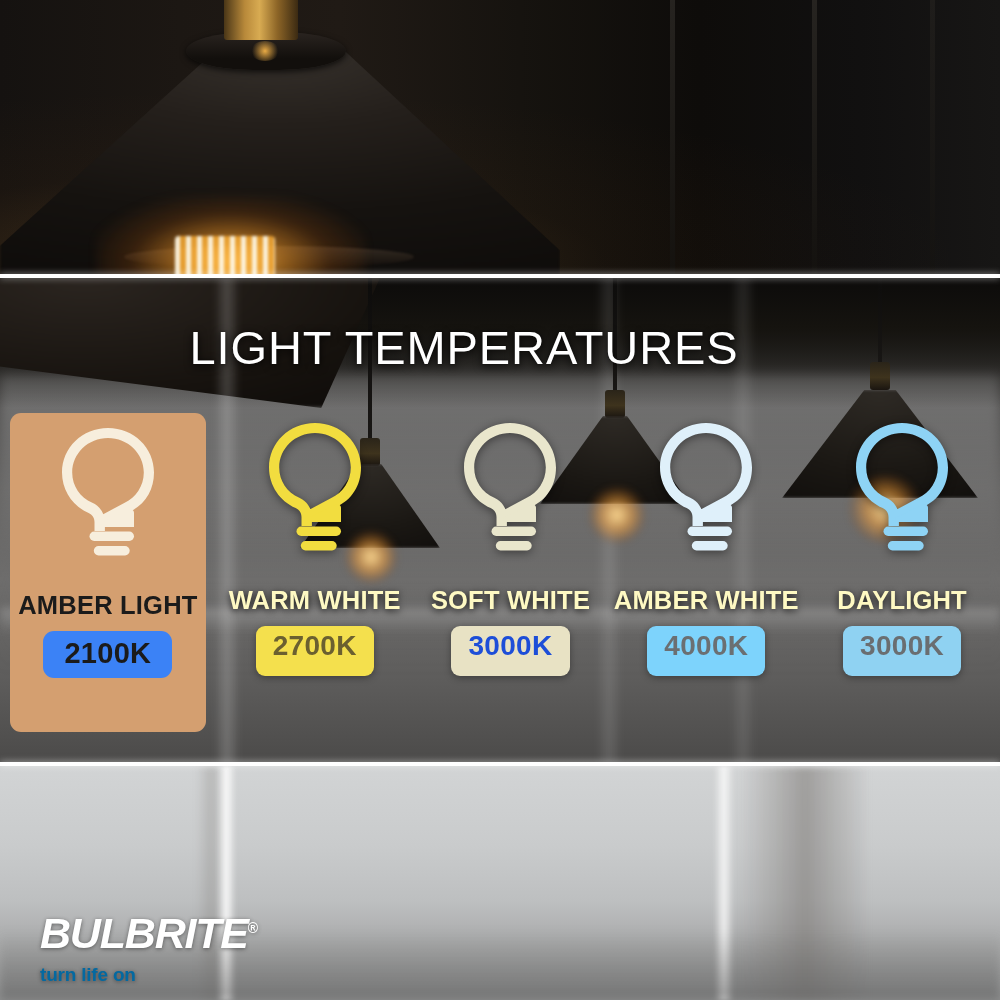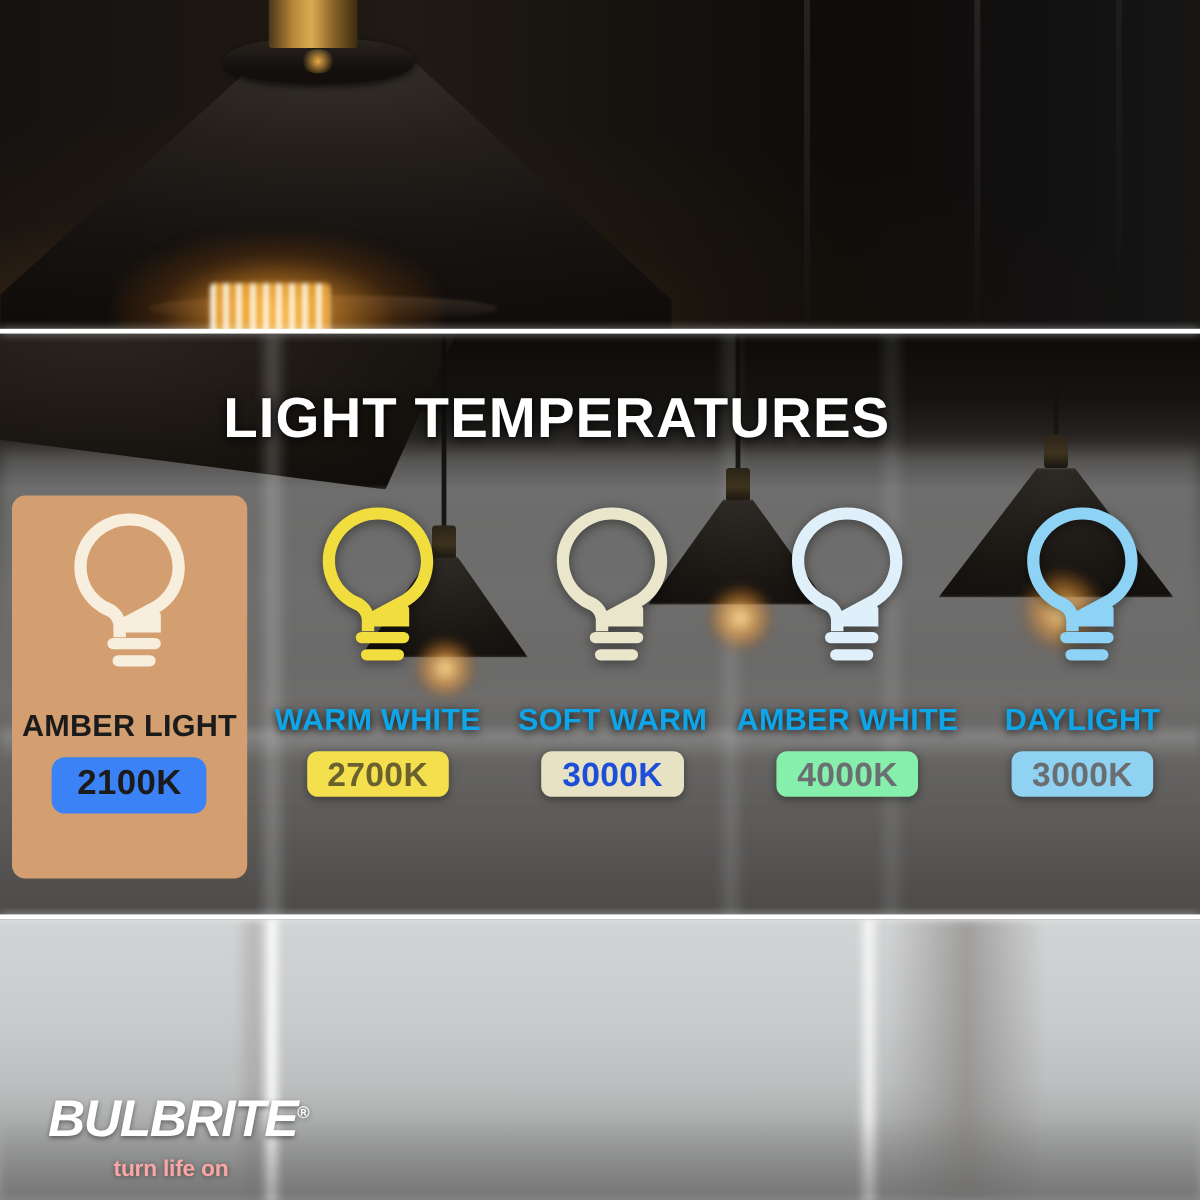--- a/index.html
+++ b/index.html
@@ -84,48 +84,48 @@
     background:linear-gradient(180deg,rgba(120,120,120,0),rgba(95,95,95,.55));filter:blur(4px);}
 
   
   .rule{position:absolute;left:0;width:1000px;height:4px;background:#ffffff;
         box-shadow:0 0 7px rgba(255,255,255,.6);}
   .rule.top{top:274px;}
   .rule.bottom{top:762px;}
 
   
   .title{position:absolute;left:0;top:320px;width:928px;text-align:center;
-    color:#fff;font-size:47px;font-weight:bold;letter-spacing:.9px;
+    color:#fff;font-size:47px;font-weight:normal;letter-spacing:.9px;
     text-shadow:0 2px 9px rgba(0,0,0,.85),0 0 2px rgba(0,0,0,.6);}
 
   
   .row{position:absolute;left:0;top:410px;width:1000px;height:322px;display:flex;}
   .card{position:relative;flex:1 1 0;display:flex;flex-direction:column;align-items:center;}
   .card.highlight{background:#d49f70;border-radius:11px;margin:3px 11px 0 10px;padding-top:2px;}
 
   .bulb{width:118px;height:150px;margin-top:8px;}
   .bulb svg{display:block;width:118px;height:150px;
     filter:drop-shadow(0 2px 5px rgba(0,0,0,.45));}
   .card.highlight .bulb svg{filter:none;}
 
-  .cname{margin-top:18px;font-size:25.5px;font-weight:bold;letter-spacing:.2px;color:#0ea5e9;
+  .cname{margin-top:18px;font-size:25.5px;font-weight:bold;letter-spacing:.2px;color:#fef9c3;
     text-shadow:0 2px 7px rgba(0,0,0,.8);white-space:nowrap;}
   .card.highlight .cname{color:#1b1b1b;text-shadow:none;font-size:25.5px;}
 
-  .pill{margin-top:11px;padding:6px 17px 4px;border-radius:9px;font-size:28px;font-weight:bold;
+  .pill{margin-top:11px;padding:6px 17px 16px;border-radius:9px;font-size:28px;font-weight:bold;
         letter-spacing:.3px;line-height:1;box-shadow:0 2px 7px rgba(0,0,0,.35);}
   .card.highlight .pill{box-shadow:none;padding:8px 21px 10px;border-radius:11px;font-size:29px;}
 
   
   .logo{position:absolute;left:40px;top:912px;width:300px;}
   .logo .word{position:relative;display:block;color:#fff;font-size:43px;font-weight:bold;
     font-style:italic;letter-spacing:-1.2px;line-height:1;
     text-shadow:0 1px 4px rgba(0,0,0,.45);}
   .logo .reg{font-size:14px;font-style:normal;vertical-align:super;letter-spacing:0;}
-  .logo .tag{display:block;text-align:center;width:205px;margin-top:9px;color:#fca5a5;
+  .logo .tag{display:block;text-align:left;width:205px;margin-top:9px;color:#0369a1;
     font-size:19px;font-weight:bold;letter-spacing:-.2px;
     text-shadow:0 1px 4px rgba(0,0,0,.45);}
 </style>
 </head>
 <body>
 
 <div id="stage">
 
   <div class="photo">
 
@@ -223,37 +223,37 @@
       <div class="bulb">
         <svg viewBox="0 0 118 150" xmlns="http://www.w3.org/2000/svg" aria-hidden="true">
           <g fill="#e9e6cc">
             <path d="M59 5c-25.6 0-46 19.6-46 44.5 0 18.3 11 33.7 26.6 40.6 3.6 1.6 5.9 5 5.9 8.8v9.1h10.4v-9.1c0-8.3-5-15.7-12.6-19.1C31.1 74.5 23.2 63 23.2 49.5 23.2 30.3 39.3 15 59 15s35.8 15.3 35.8 34.5c0 13.5-7.9 25-19.1 30.3L45.3 95.9l4.6 9 30.1-15.8C95.8 82.1 105 67.3 105 49.5 105 24.6 84.6 5 59 5Z"></path>
             <path d="M52.6 99.8 80 86.6c2.3-1.1 5 .6 5 3.1v14.3H52.6Z"></path>
             <rect x="40.5" y="108.6" width="44.5" height="9.4" rx="4.7"></rect>
             <rect x="44.8" y="123" width="35.9" height="9.4" rx="4.7"></rect>
           </g>
         </svg>
       </div>
-      <div class="cname">SOFT WARM</div>
+      <div class="cname">SOFT WHITE</div>
       <div class="pill" style="background:#e8e2c4;color:#1d4ed8;">3000K</div>
     </div>
 
     <div class="card">
       <div class="bulb">
         <svg viewBox="0 0 118 150" xmlns="http://www.w3.org/2000/svg" aria-hidden="true">
           <g fill="#dff0fa">
             <path d="M59 5c-25.6 0-46 19.6-46 44.5 0 18.3 11 33.7 26.6 40.6 3.6 1.6 5.9 5 5.9 8.8v9.1h10.4v-9.1c0-8.3-5-15.7-12.6-19.1C31.1 74.5 23.2 63 23.2 49.5 23.2 30.3 39.3 15 59 15s35.8 15.3 35.8 34.5c0 13.5-7.9 25-19.1 30.3L45.3 95.9l4.6 9 30.1-15.8C95.8 82.1 105 67.3 105 49.5 105 24.6 84.6 5 59 5Z"></path>
             <path d="M52.6 99.8 80 86.6c2.3-1.1 5 .6 5 3.1v14.3H52.6Z"></path>
             <rect x="40.5" y="108.6" width="44.5" height="9.4" rx="4.7"></rect>
             <rect x="44.8" y="123" width="35.9" height="9.4" rx="4.7"></rect>
           </g>
         </svg>
       </div>
       <div class="cname">AMBER WHITE</div>
-      <div class="pill" style="background:#86efac;color:#6b6f72;">4000K</div>
+      <div class="pill" style="background:#7dd3fc;color:#6b6f72;">4000K</div>
     </div>
 
     <div class="card">
       <div class="bulb">
         <svg viewBox="0 0 118 150" xmlns="http://www.w3.org/2000/svg" aria-hidden="true">
           <g fill="#8ed3f5">
             <path d="M59 5c-25.6 0-46 19.6-46 44.5 0 18.3 11 33.7 26.6 40.6 3.6 1.6 5.9 5 5.9 8.8v9.1h10.4v-9.1c0-8.3-5-15.7-12.6-19.1C31.1 74.5 23.2 63 23.2 49.5 23.2 30.3 39.3 15 59 15s35.8 15.3 35.8 34.5c0 13.5-7.9 25-19.1 30.3L45.3 95.9l4.6 9 30.1-15.8C95.8 82.1 105 67.3 105 49.5 105 24.6 84.6 5 59 5Z"></path>
             <path d="M52.6 99.8 80 86.6c2.3-1.1 5 .6 5 3.1v14.3H52.6Z"></path>
             <rect x="40.5" y="108.6" width="44.5" height="9.4" rx="4.7"></rect>
             <rect x="44.8" y="123" width="35.9" height="9.4" rx="4.7"></rect>

